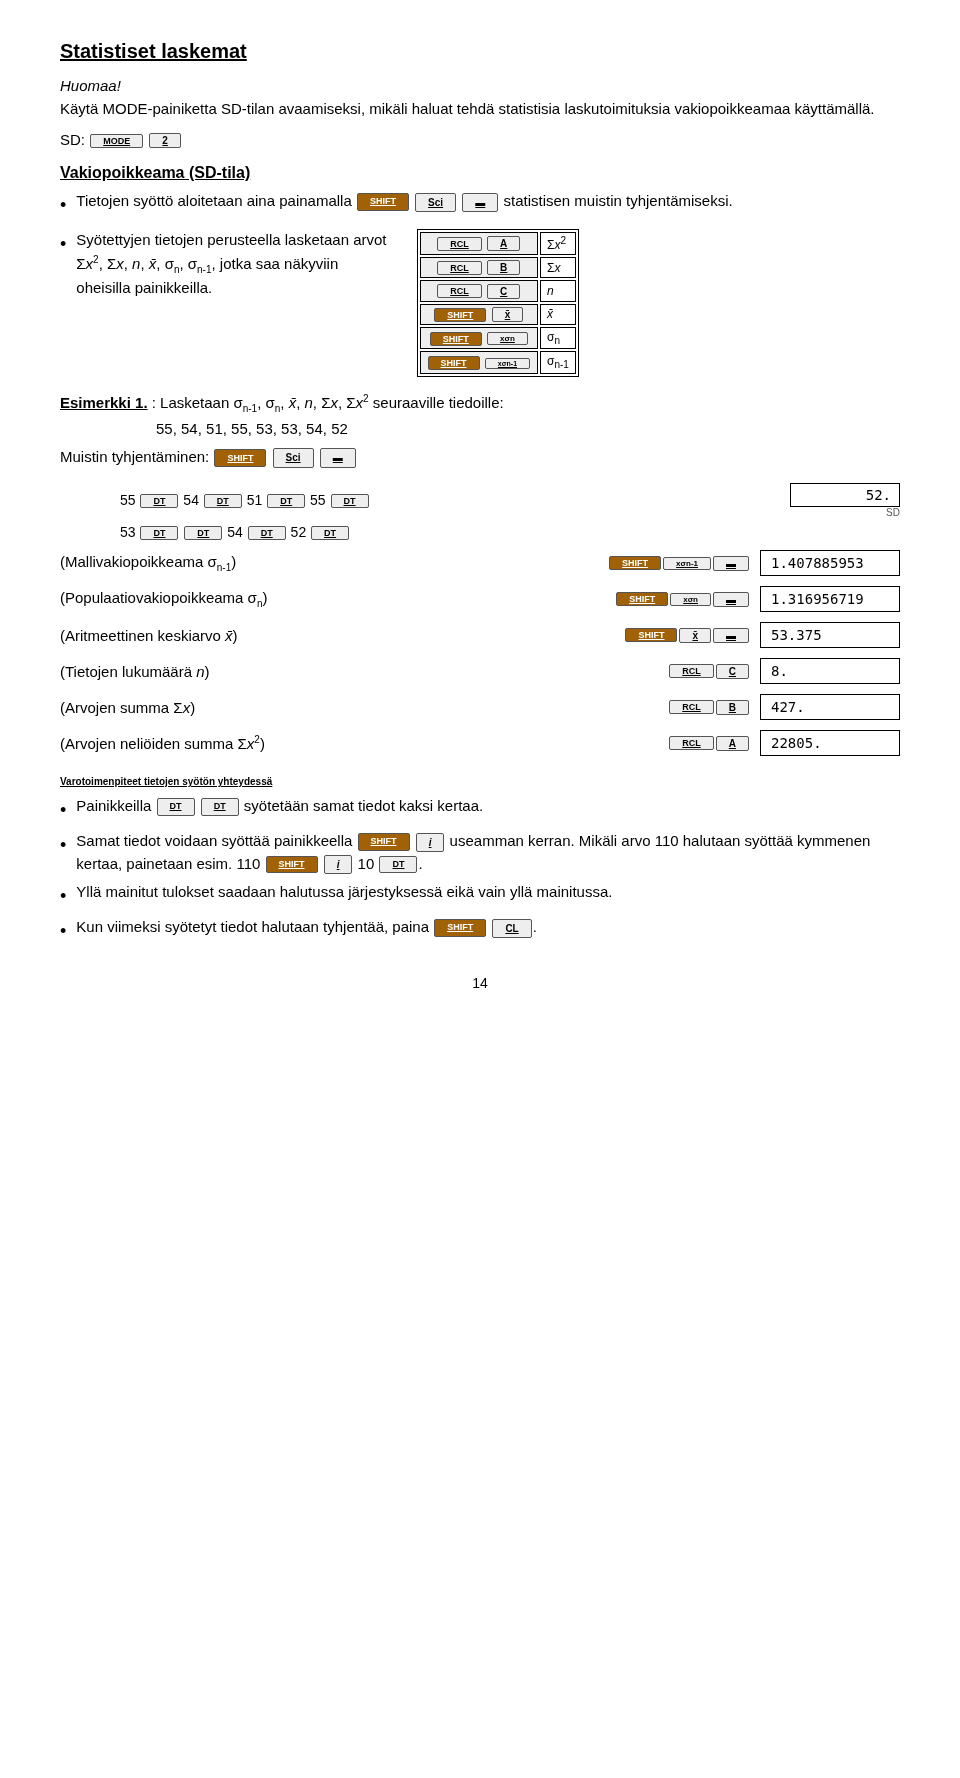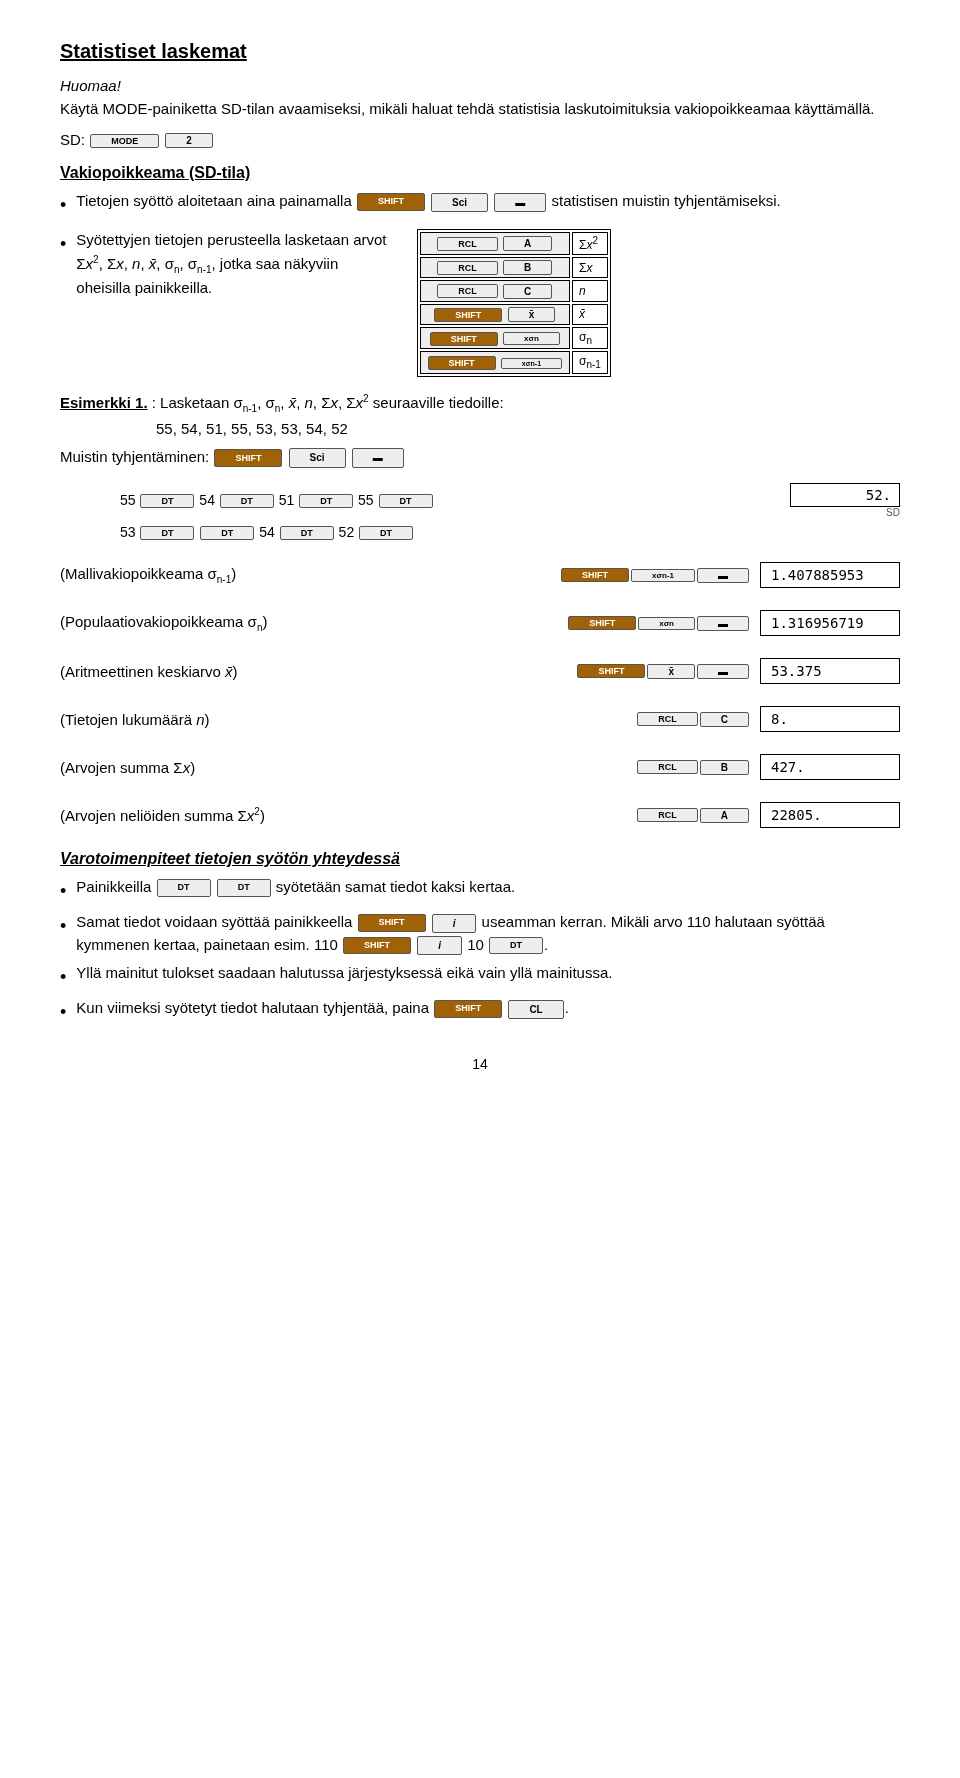--- a/index.html
+++ b/index.html
@@ -67,25 +67,26 @@
       line-height: 1.5;
     }
 
     
     .key {
       display: inline-block;
       border: 1px solid #555;
       background: #eee;
       font-size: 10px;
       font-weight: bold;
-      padding: 1px 20px;
+      padding: 1px 12px;
       margin: 0 1px;
       border-radius: 2px;
       vertical-align: middle;
       font-family: Arial, sans-serif;
+      text-decoration: underline;
     }
 
     .key-shift {
       background: #a16207;
       color: #fff;
       font-size: 9px;
     }
 
     .key-mode {
       background: #eee;
@@ -156,21 +157,21 @@
 
     .calc-keys {
       flex: 1;
       font-size: 14px;
     }
 
     
     .two-col {
       display: flex;
       align-items: center;
-      margin: 22px 0;
+      margin: 10px 0;
     }
 
     .two-col-left {
       flex: 0 0 320px;
       font-size: 15px;
     }
 
     .two-col-center {
       flex: 1;
       display: flex;
@@ -186,25 +187,24 @@
       font-family: monospace;
       margin-left: 10px;
     }
 
     
     .warning-section {
       margin-top: 20px;
     }
 
     .warning-title {
-      font-size: 16px;
+      font-size: 10px;
       font-weight: bold;
       text-decoration: underline;
       margin-bottom: 8px;
-      font-style: italic;
     }
 
     
     .page-number {
       text-align: center;
       margin-top: 30px;
       font-size: 14px;
     }
 
     

